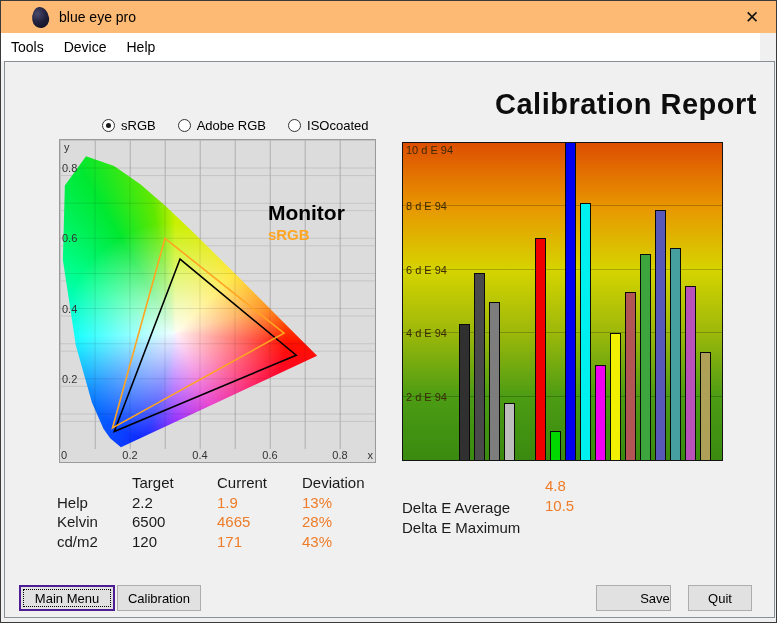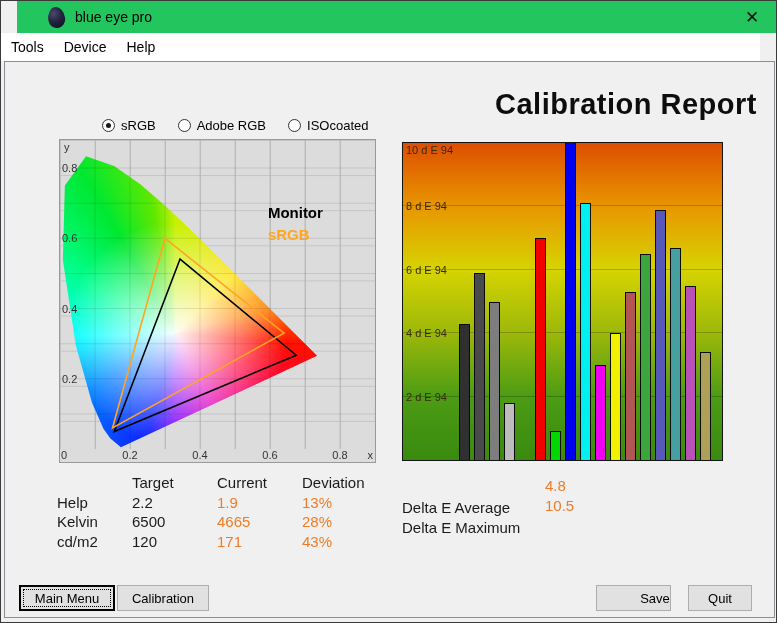--- a/index.html
+++ b/index.html
@@ -2,21 +2,21 @@
 <html><head>
 <meta charset="utf-8">
 <style>
   * { box-sizing: border-box; margin: 0; padding: 0; }
   html,body { width:777px; height:623px; }
   body { font-family:"Liberation Sans", sans-serif; background:#fff; }
   .window { position:relative; width:777px; height:623px; background:#f0f0f0;
             border:1px solid #3a3a3a; overflow:hidden; }
 
   
-  .titlebar { position:absolute; left:16px; top:0; right:0; height:32px; background:#22c55e; }
+  .titlebar { position:absolute; left:0; top:0; right:0; height:32px; background:#fdba74; }
   .app-icon { position:absolute; left:31px; top:6px; width:17px; height:21px;
               background:radial-gradient(circle at 35% 30%, #4a4a6e 0%, #23233f 45%, #0b0b1c 100%);
               border-radius:50% 50% 50% 50% / 58% 58% 42% 42%; transform:rotate(-8deg); }
   .title-text { position:absolute; left:58px; top:8px; font-size:14px; color:#000; }
   .close-btn { position:absolute; right:10px; top:4px; width:28px; height:24px;
                display:flex; align-items:center; justify-content:center;
                font-size:17px; font-weight:300; color:#111; cursor:default; }
 
   
   .menubar { position:absolute; left:0; top:32px; right:16px; height:28px; background:#ffffff;
@@ -54,21 +54,21 @@
                    #e000c0 155deg,#8000ff 180deg,#1020ff 195deg,#0080ff 235deg,
                    #00ffff 268deg,#00ff90 300deg,#00e830 330deg,#60e800 350deg,#c8f000 360deg); }
   .gamut-svg { position:absolute; left:0; top:0; width:100%; height:100%; }
   .ytick { position:absolute; left:2px; font-size:11px; color:#333; transform:translateY(-50%); }
   .axis-letter-y { position:absolute; left:4px; top:1px; font-size:11px; color:#333; }
   .x-strip { position:absolute; left:0; top:309px; width:315px; height:13px; }
   .xtick { position:absolute; top:0; font-size:11px; color:#333; transform:translateX(-50%); }
   .xtick.first { transform:none; }
   .axis-letter-x { position:absolute; right:2px; top:0; font-size:11px; color:#333; }
   .gamut-legend { position:absolute; left:66%; top:20%; text-align:left; }
-  .legend-monitor { font-size:15px; font-weight:bold; color:#000; line-height:22px; }
+  .legend-monitor { font-size:21px; font-weight:bold; color:#000; line-height:22px; }
   .legend-srgb { font-size:15px; font-weight:bold; line-height:22px; }
 
   
   .bar-box { position:absolute; left:397px; top:80px; width:321px; height:319px;
              border:1px solid #141414; }
   .bar-inner { position:absolute; left:0; top:0; width:319px; height:317px; }
   .bgrid { position:absolute; left:0; width:100%; height:1px; background:rgba(0,0,0,0.22); }
   .btick { position:absolute; left:3px; font-size:11px; color:#3b2a06; }
   .bar { position:absolute; bottom:0; width:3.45%; border:1px solid #0a0a0a; border-bottom:none; }
 
@@ -83,22 +83,22 @@
   .delta-block { position:absolute; left:397px; top:413px; font-size:15px; color:#1a1a1a; }
   .delta-row { display:flex; height:20px; align-items:center; }
   .delta-label { width:143px;margin-top:44px; }
   .delta-value { color:#ee7c28; }
 
   
   .btn { position:absolute; top:523px; height:26px; background:#e1e1e1; border:1px solid #adadad;
          font-size:13px; font-family:"Liberation Sans", sans-serif; color:#000; cursor:default;
          display:flex; align-items:center; justify-content:center; }
   .btn-main { left:14px; width:96px; background:#e5f1fb; background:#e1e1e1;
-              border:2px solid #000000; outline:1px dotted #000; outline-offset:-5px; }
-  .btn-calibration { left:112px; width:92px; }
+              border:2px solid #4c1d95; outline:1px dotted #000; outline-offset:-5px; }
+  .btn-calibration { left:112px; width:84px; }
   .btn-save { left:591px; width:75px;padding-left:43px; }
   .btn-quit { left:683px; width:64px; }
 </style>
 </head>
 <body>
 
 <div class="window">
 
   <div class="titlebar">
     <div class="app-icon"></div>

